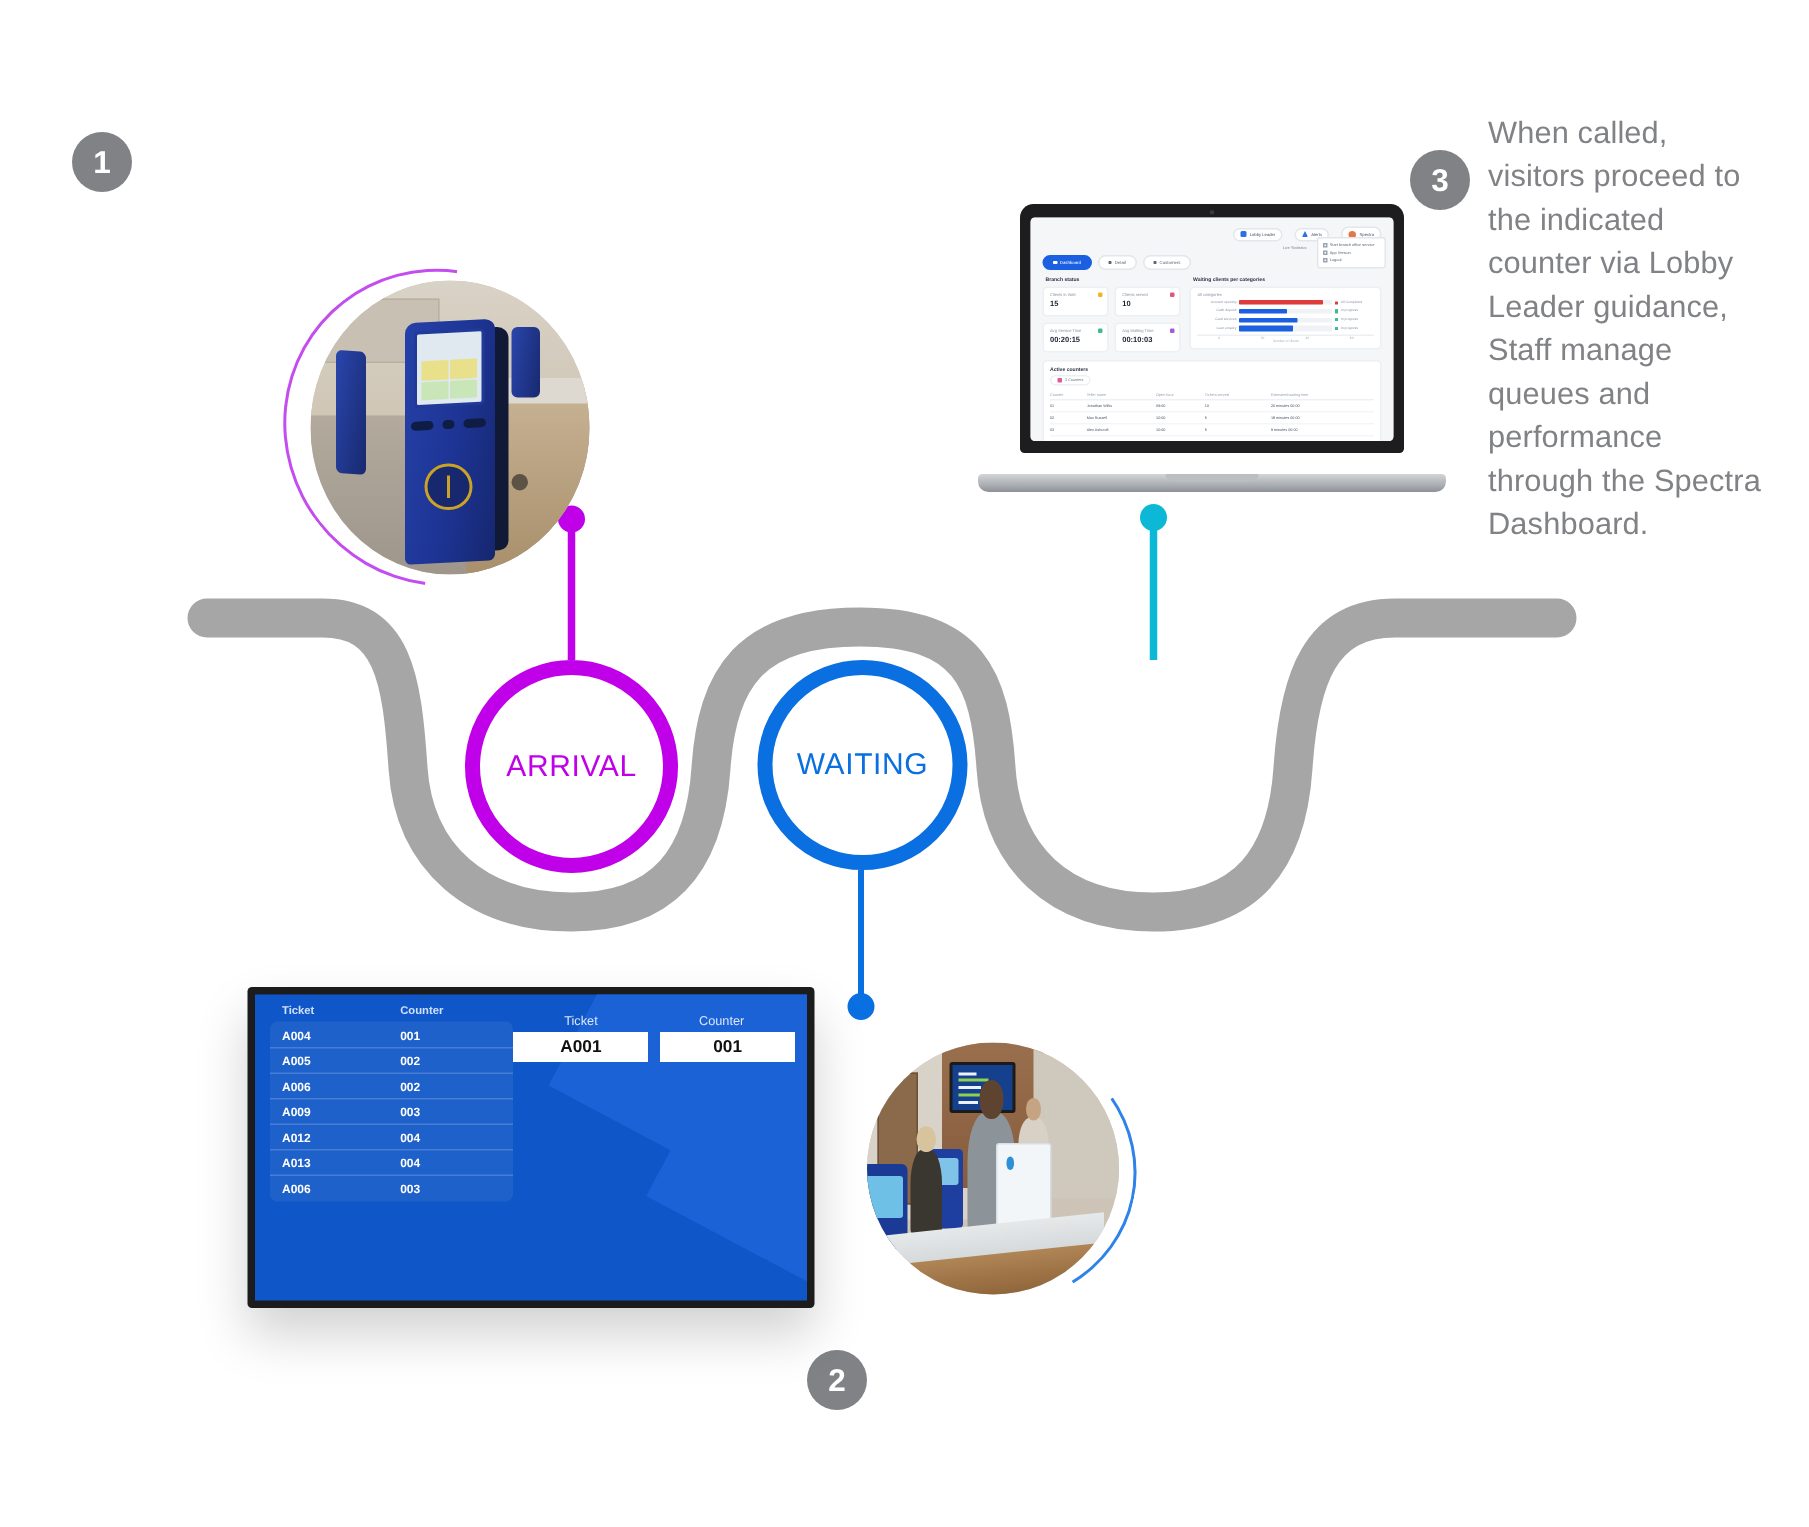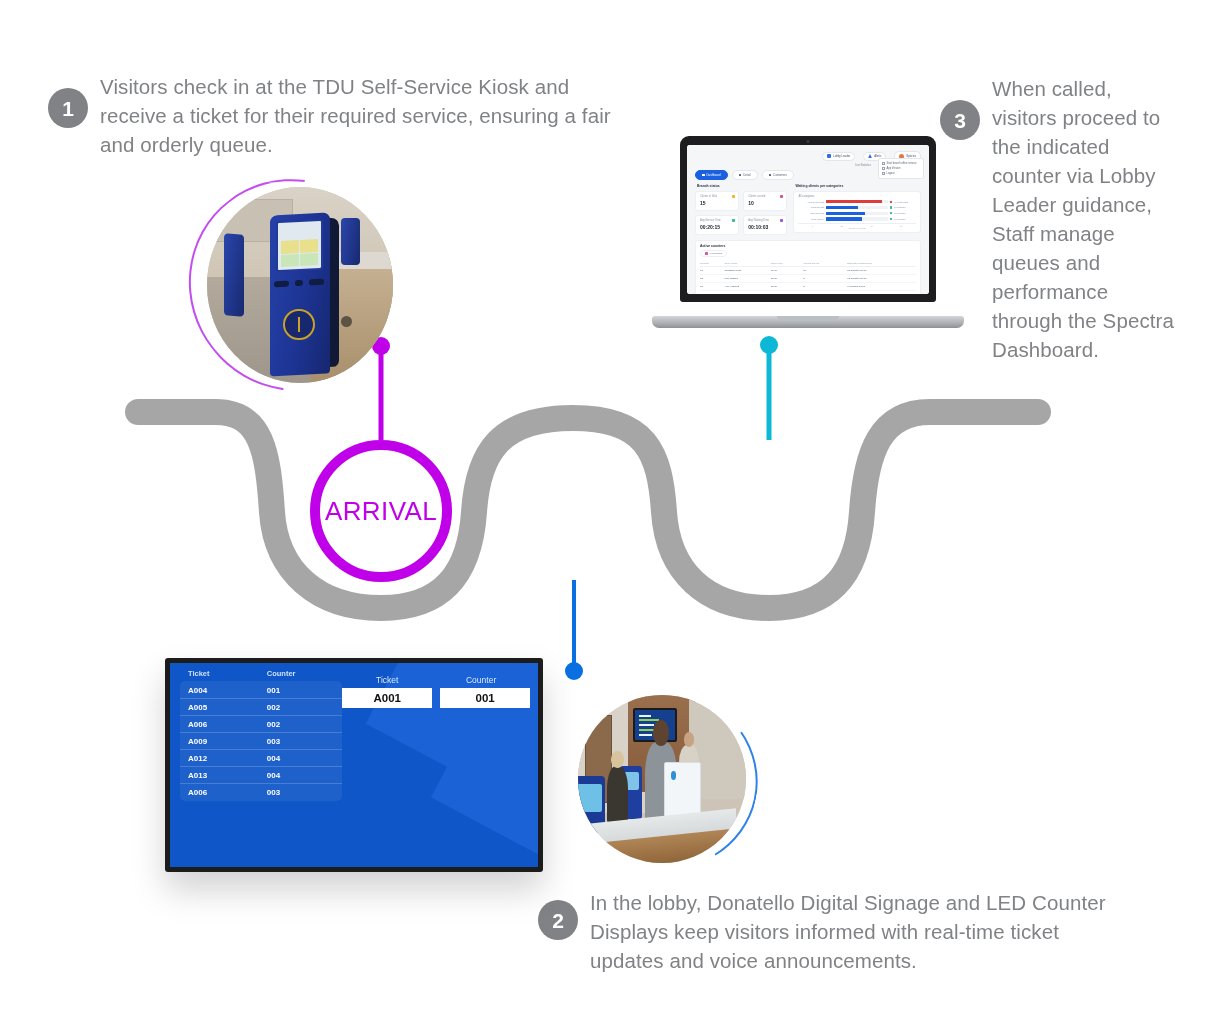--- a/index.html
+++ b/index.html
@@ -41,21 +41,21 @@
   
   #wave-layer { position: absolute; left: 0; top: 0; width: 1206px; height: 1018px; pointer-events: none; }
 
   
   .stage-circle {
     position: absolute; border-radius: 50%;
     background: #ffffff;
     display: flex; align-items: center; justify-content: center;
   }
   .stage-circle span {
-    font-size: 26px; letter-spacing: .4px; white-space: nowrap;
+    font-size: 20px; letter-spacing: .4px; white-space: nowrap;
   }
   #circle-arrival {
     left: 310px; top: 440px; width: 142px; height: 142px;
     border: 10px solid #bf00e8;
   }
   #circle-arrival span { color: #bf00e8; }
   #circle-waiting {
     left: 505px; top: 440px; width: 140px; height: 140px;
     border: 10px solid #0a6fe0;
   }
@@ -396,34 +396,35 @@
 
     <g>
       <line x1="769" y1="440" x2="769" y2="352" stroke="#0cb8d6" stroke-width="5"></line>
       <circle cx="769" cy="345" r="9" fill="#0cb8d6"></circle>
     </g>
   </svg>
 
   <div class="stage-circle" id="circle-arrival">
     <span>ARRIVAL</span>
   </div>
+  <div class="stage-circle" id="circle-waiting">
+    <span>WAITING</span>
+  </div>
 
   <div class="step" id="step1">
     <div class="step-badge">1</div>
-    <div class="step-text">Visitors check in at the TDU Self-Service Kiosk and receive a ticket for their required service, ensuring a fair and orderly queue.</div>
   </div>
 
   <div class="step" id="step3">
     <div class="step-badge">3</div>
     <div class="step-text">When called, visitors proceed to the indicated counter via Lobby Leader guidance, Staff manage queues and performance through the Spectra Dashboard.</div>
   </div>
 
   <div class="step" id="step2">
     <div class="step-badge">2</div>
-    <div class="step-text">In the lobby, Donatello Digital Signage and LED Counter Displays keep visitors informed with real-time ticket updates and voice announcements.</div>
   </div>
 
   <div id="kiosk-arc" class="photo-arc"></div>
   <div id="kiosk-photo">
     <div class="kiosk-scene">
       <div class="kiosk-wall"></div>
       <div class="kiosk-backpanel"></div>
       <div class="kiosk-floor"></div>
       <div class="kiosk-counter"></div>
       <div class="kiosk-counter-top"></div>

